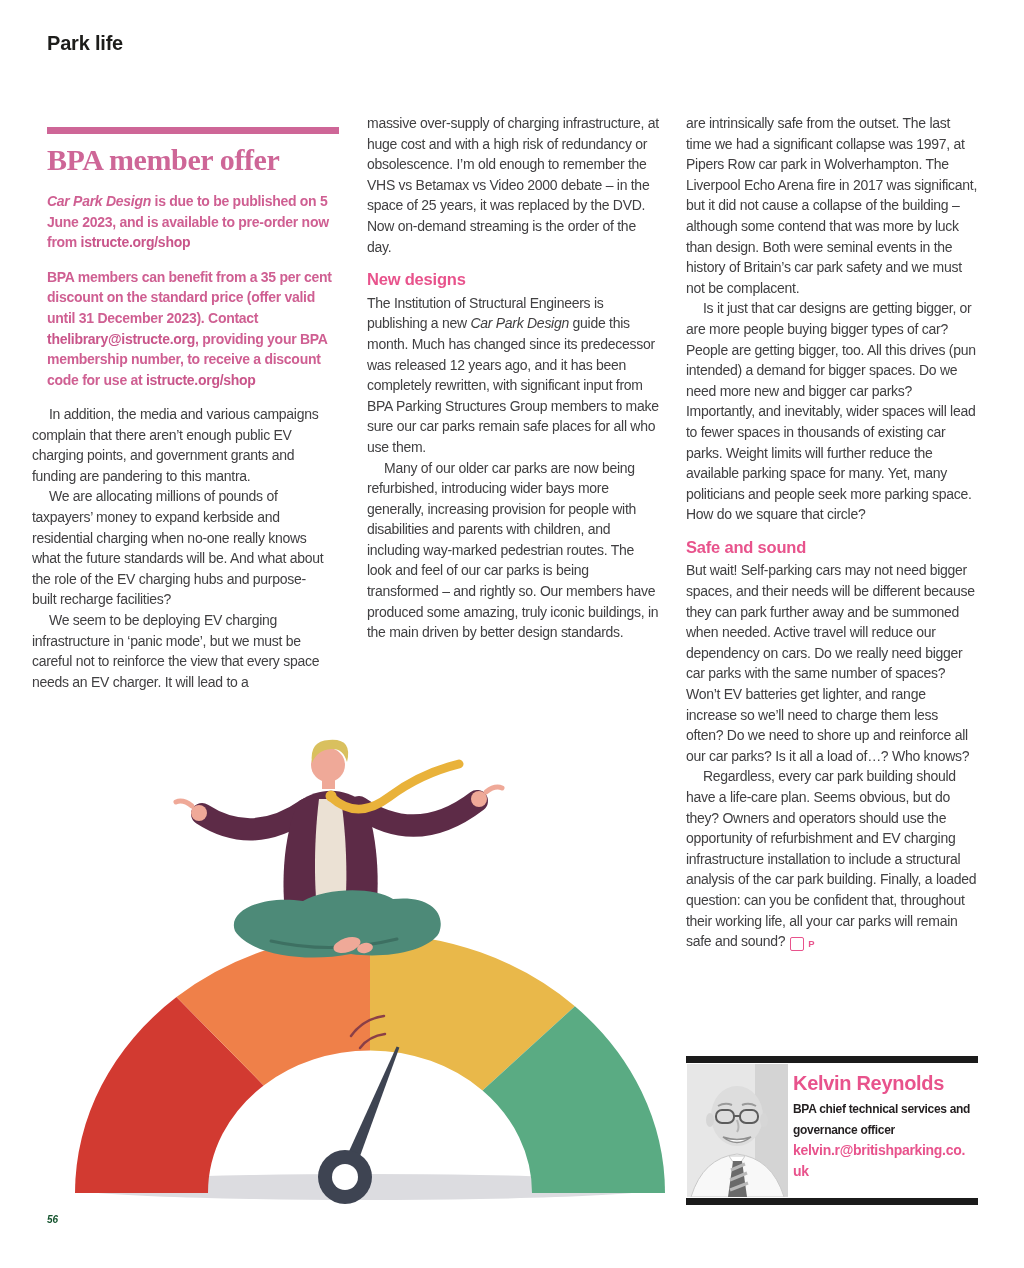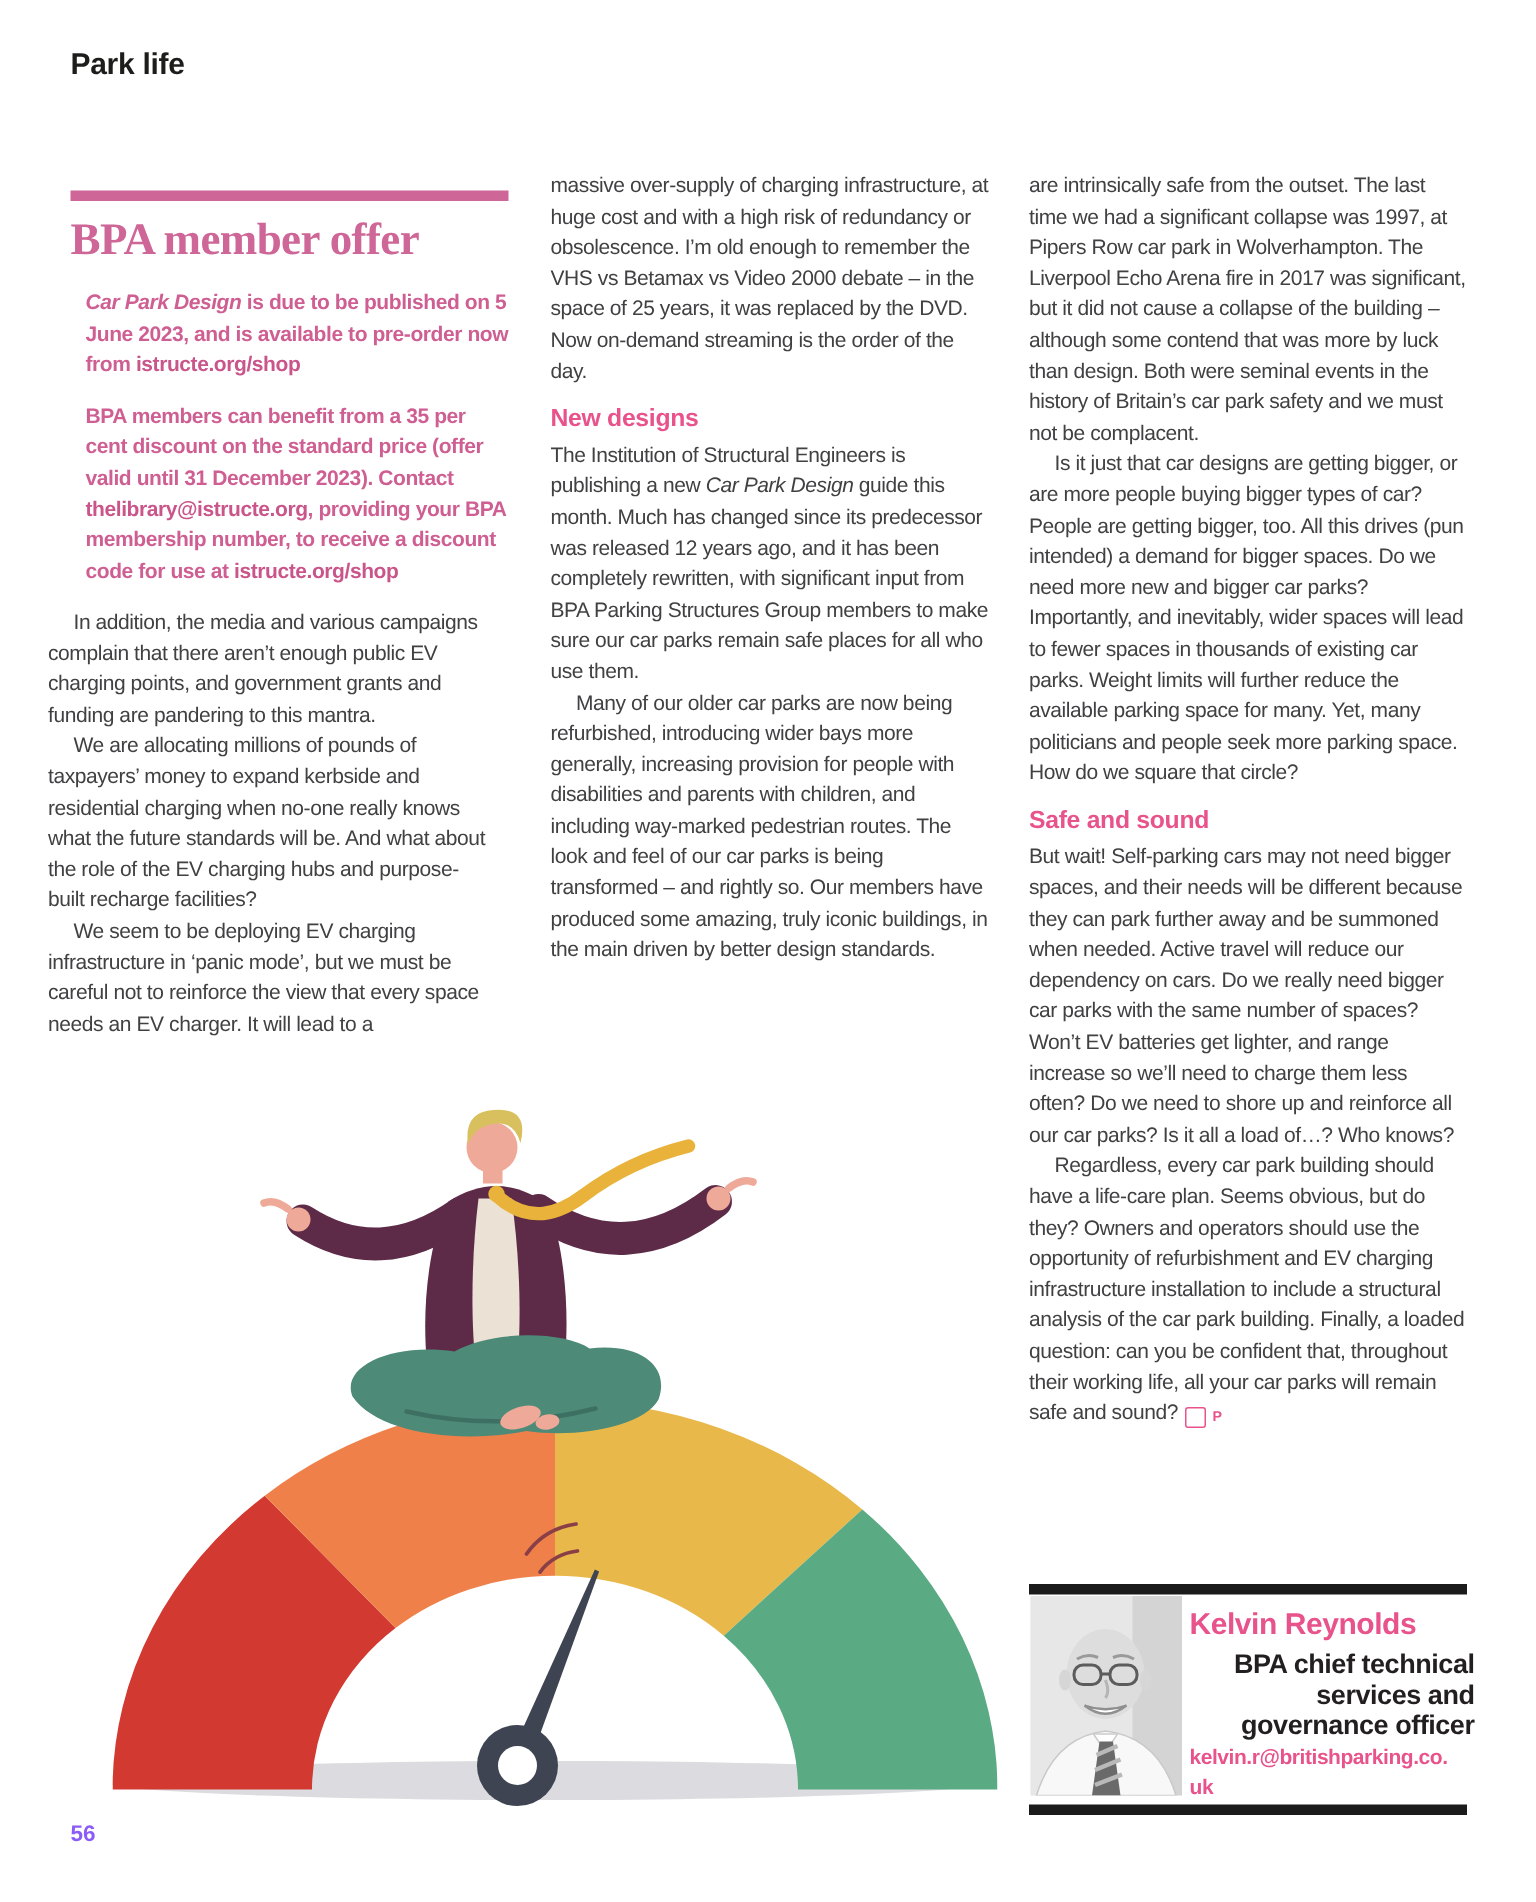--- a/index.html
+++ b/index.html
@@ -11,41 +11,41 @@
   .col{position:absolute;width:292px;font-size:14px;letter-spacing:-0.28px;line-height:20.6px;color:#414042;}
   .col p{margin:0;}
   .col p.indent{text-indent:17px;}
   .pink-head{color:#e8538c;font-size:16.5px;font-weight:700;letter-spacing:-0.2px;margin:12px 0 3px 0;}
 
   
   .offer{position:absolute;left:47px;top:127px;width:292px;}
   .offer-bar{height:7px;background:#ce6697;}
   .offer-title{font-family:"Liberation Serif",serif;font-weight:700;color:#ce6697;
                font-size:30px;letter-spacing:-0.4px;margin:9px 0 10px 0;}
-  .offer-text{color:#cf5f92;font-size:14px;letter-spacing:-0.28px;line-height:20.6px;font-weight:700;margin-left:10px;}
+  .offer-text{color:#cf5f92;font-size:14px;letter-spacing:-0.28px;line-height:20.6px;font-weight:700;}
   .offer-text .lnk{font-weight:700;color:#c9558a;}
   .offer-text .ital{font-style:italic;}
 
   
   .endmark{display:inline-block;width:12px;height:12px;border:1.5px solid #e8538c;border-radius:2px;
            color:#e8538c;font-weight:700;font-size:9.5px;line-height:12px;text-align:center;
            vertical-align:-1px;margin-left:5px;letter-spacing:0;}
 
   
   .bio{position:absolute;left:686px;top:1056px;width:292px;}
   .bio-rule{height:7px;background:#1b1b1b;}
   .bio-body{display:flex;align-items:flex-start;min-height:133px;padding:1px;}
   .bio-photo{width:101px;height:133px;flex:0 0 101px;background:#e8e8e8;}
   .bio-text{padding:8px 0 0 5px;}
   .bio-name{color:#e8538c;font-size:20px;font-weight:700;letter-spacing:-0.3px;margin:0 0 4px 0;}
-  .bio-role{color:#231f20;font-size:18px;font-weight:700;letter-spacing:-0.3px;line-height:20.6px;width:190px;text-align:right;}
+  .bio-role{color:#231f20;font-size:12px;font-weight:700;letter-spacing:-0.3px;line-height:20.6px;width:190px;}
   .bio-email{color:#e8538c;font-size:14px;font-weight:700;letter-spacing:-0.3px;line-height:20.6px;
              width:176px;word-break:break-all;}
 
-  .pagenum{position:absolute;left:47px;top:1214px;font-size:15px;font-weight:700;color:#8b5cf6;}
+  .pagenum{position:absolute;left:47px;top:1214px;font-size:10px;font-weight:700;color:#14532d;font-style:italic;}
 
   .illo{position:absolute;left:75px;top:735px;width:590px;height:480px;}
 </style>
 </head>
 <body>
 
 <div class="page">
 
   <div class="kicker">Park life</div>
 

